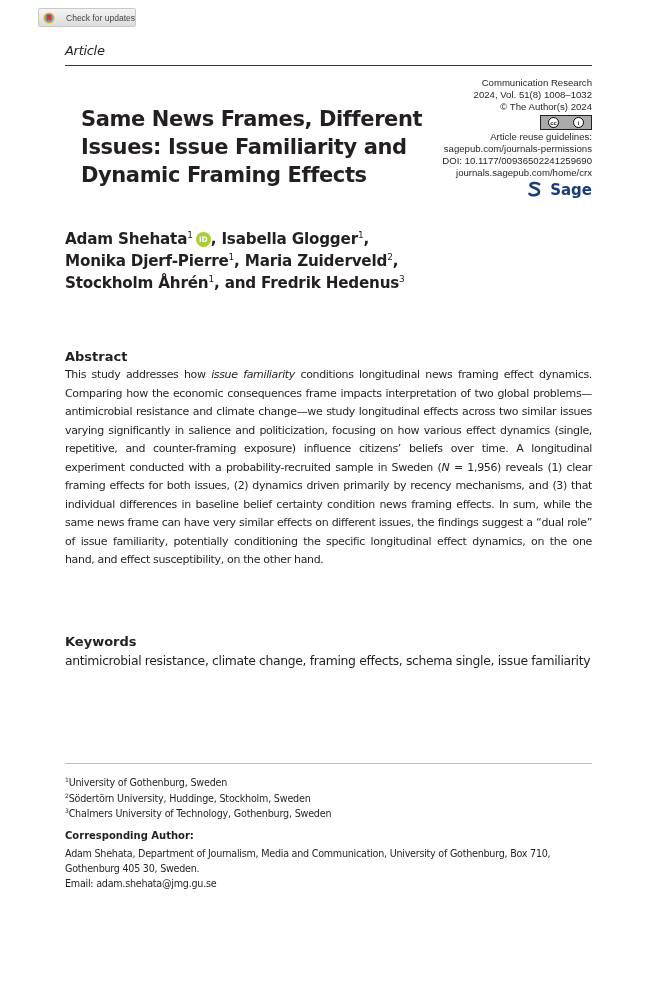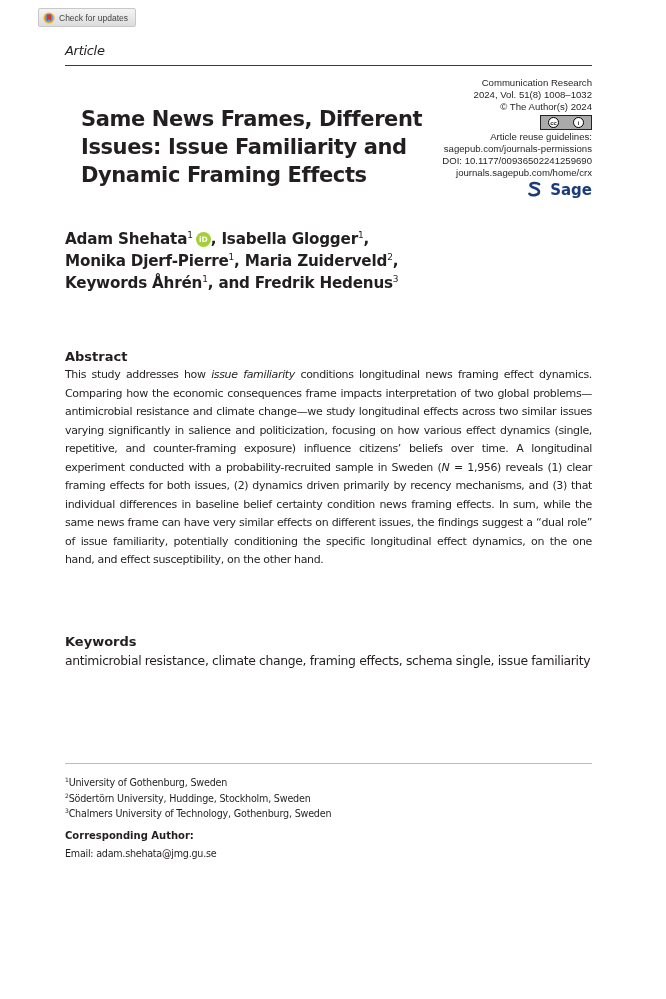--- a/index.html
+++ b/index.html
@@ -8,21 +8,21 @@
       font-family: "DejaVu Sans", sans-serif; color: #231f20;
     }
     .abs { position: absolute; }
 
     
     .cfu {
       left: 38px; top: 8px; width: 98px; height: 19px;
       background: linear-gradient(#f4f4f4, #dcdcdc);
       border: 1px solid #c8c8c8; border-radius: 2px;
       display: flex; align-items: center; box-sizing: border-box;
-      font-family: "Liberation Sans", sans-serif; font-size: 8.5px; color: #444;
+      font-family: "Liberation Sans", sans-serif; font-size: 8.5px; color: #444; justify-content: space-between;
     }
     .cfu .ico { width: 12px; height: 12px; margin: 0 4px 0 4px; }
 
     .article-label {
       left: 65px; top: 43px; font-family: "DejaVu Sans", sans-serif;
       font-style: italic; font-size: 13px; color: #231f20; letter-spacing: -0.3px;
     }
     .header-rule { left: 65px; top: 65px; width: 527px; height: 1px; background: #3a3a3a; }
 
     .title {
@@ -128,32 +128,33 @@
     <span class="sage-logo">
       <svg width="13" height="17" viewBox="0 0 13 17">
         <path d="M11 3.2 C9.5 1.6 2.5 1.2 2.5 4.2 C2.5 7 11 6.5 11 10.8 C11 14.8 3.5 15 1.5 12.8" fill="none" stroke="#1a3c7a" stroke-width="2.6" stroke-linecap="round"></path>
       </svg>
       <span>Sage</span>
     </span>
   </div>
 </div>
 
 <div class="abs authors">
-  <span>Adam Shehata</span><sup>1</sup><span class="orcid">iD</span><span>, </span><span>Isabella Glogger</span><sup>1</sup><span>, </span><br><span>Monika Djerf-Pierre</span><sup>1</sup><span>, </span><span>Maria Zuiderveld</span><sup>2</sup><span>, </span><br><span>Keywords Åhrén</span><sup>1</sup><span>, and </span><span>Fredrik Hedenus</span><sup>3</sup>
+  <span>Adam Shehata</span><sup>1</sup><span class="orcid">iD</span><span>, </span><span>Isabella Glogger</span><sup>1</sup><span>, </span><br><span>Monika Djerf-Pierre</span><sup>1</sup><span>, </span><span>Maria Zuiderveld</span><sup>2</sup><span>, </span><br><span>Stockholm Åhrén</span><sup>1</sup><span>, and </span><span>Fredrik Hedenus</span><sup>3</sup>
 </div>
 
 <div class="abs section-head abstract-head">Abstract</div>
 <p class="abs abstract-body" style="margin:0;"><span>This study addresses how </span><i>issue familiarity</i><span> conditions longitudinal news framing effect dynamics. Comparing how the economic consequences frame impacts interpretation of two global problems—antimicrobial resistance and climate change—we study longitudinal effects across two similar issues varying significantly in salience and politicization, focusing on how various effect dynamics (single, repetitive, and counter-framing exposure) influence citizens’ beliefs over time. A longitudinal experiment conducted with a probability-recruited sample in Sweden (</span><i>N</i><span> = 1,956) reveals (1) clear framing effects for both issues, (2) dynamics driven primarily by recency mechanisms, and (3) that individual differences in baseline belief certainty condition news framing effects. In sum, while the same news frame can have very similar effects on different issues, the findings suggest a “dual role” of issue familiarity, potentially conditioning the specific longitudinal effect dynamics, on the one hand, and effect susceptibility, on the other hand.</span></p>
 
 <div class="abs section-head keywords-head">Keywords</div>
 <p class="abs keywords-body" style="margin:0;">antimicrobial resistance, climate change, framing effects, schema single, issue familiarity</p>
 
 <div class="abs footer-rule"></div>
 <div class="abs affils">
   <div><sup>1</sup><span>University of Gothenburg, Sweden</span></div>
   <div><sup>2</sup><span>Södertörn University, Huddinge, Stockholm, Sweden</span></div>
   <div><sup>3</sup><span>Chalmers University of Technology, Gothenburg, Sweden</span></div>
 </div>
 
 <div class="abs corr-head">Corresponding Author:</div>
 <div class="abs corr-body">
+  <div>Adam Shehata, Department of Journalism, Media and Communication, University of Gothenburg, Box 710, Gothenburg 405 30, Sweden.</div>
   <div><span>Email: </span><span>adam.shehata@jmg.gu.se</span></div>
 </div>
 
 </body></html>

